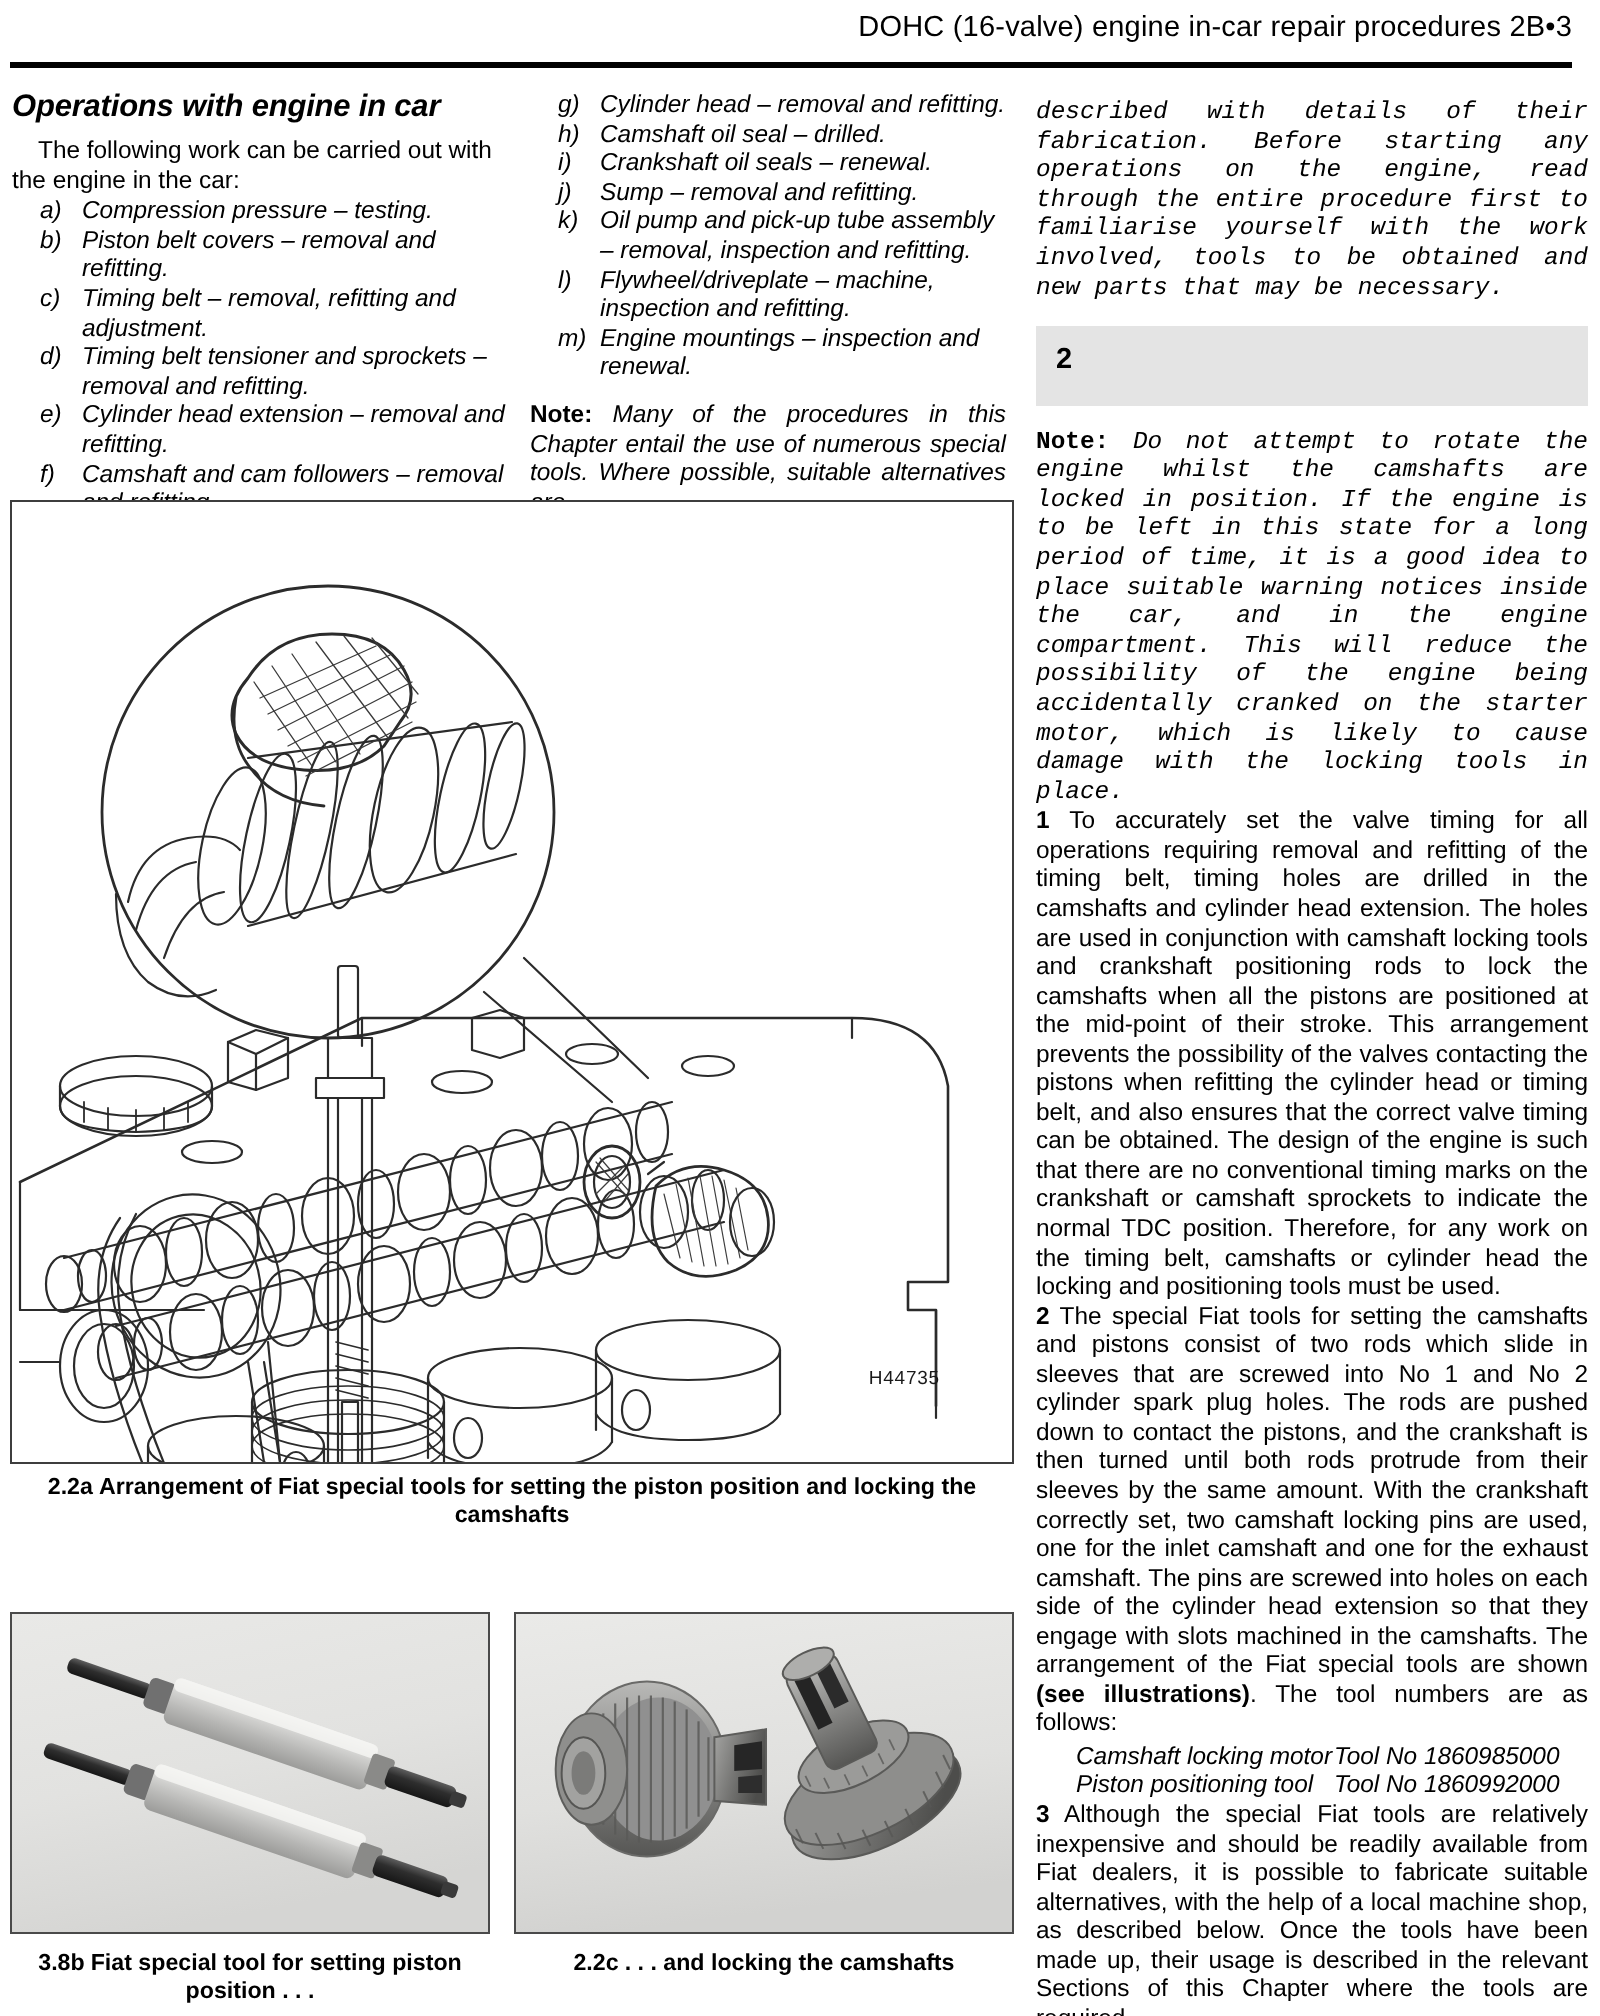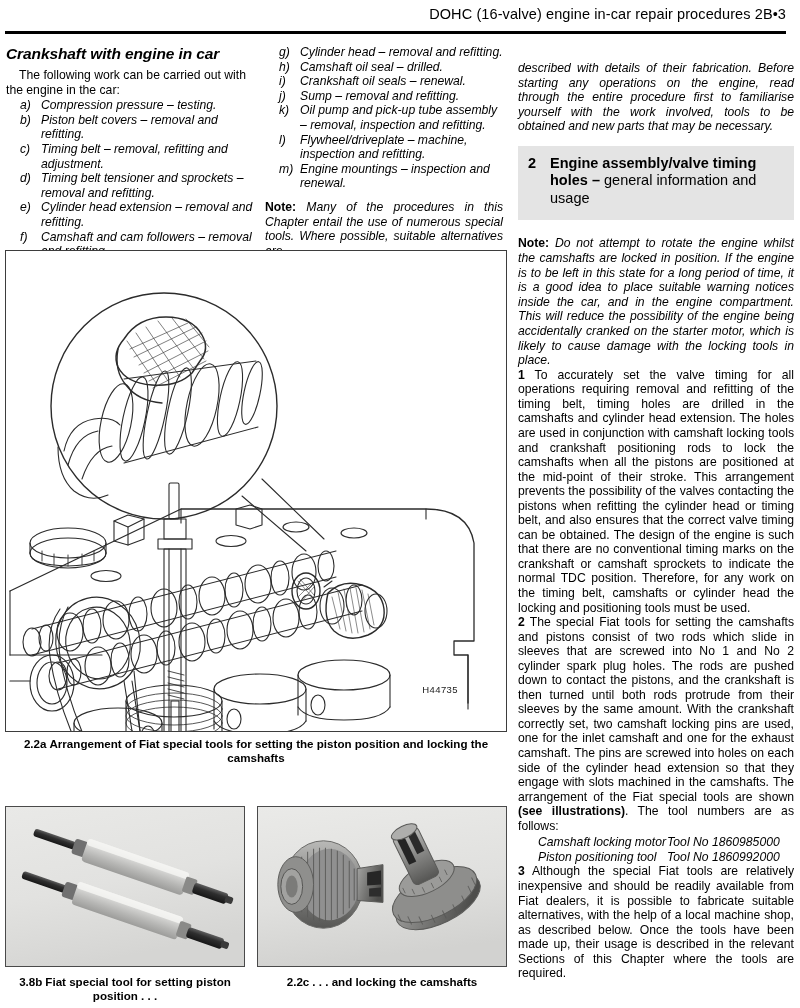--- a/index.html
+++ b/index.html
@@ -73,21 +73,21 @@
     font-style: italic;
   }
 
   p.note-para {
     font-size: 12.2px;
     line-height: 14.6px;
     font-style: italic;
     text-align: justify;
     margin: 9px 0 0 0;
   }
-  p.note-para.tight { margin-top: 16px; }
+  p.note-para.tight { margin-top: 4px; font-family: Liberation Mono, monospace; }
   .note-label {
     font-weight: bold;
     font-style: normal;
   }
 
   
   p.rbody {
     font-size: 12.2px;
     line-height: 14.55px;
     text-align: justify;
@@ -135,21 +135,21 @@
     position: absolute;
     left: 5px; top: 250px;
     width: 502px; height: 482px;
     border: 1.4px solid #3d3d3d;
     background: #ffffff;
     overflow: hidden;
   }
   .figure-main svg { display: block; }
   .fig-code {
     position: absolute;
-    right: 48px; bottom: 36px;
+    right: 36px; bottom: 36px;
     font-size: 9.5px;
     letter-spacing: 0.4px;
     color: #1a1a1a;
   }
 
   .caption {
     position: absolute;
     font-size: 11.6px;
     font-weight: bold;
     line-height: 14px;
@@ -174,21 +174,21 @@
 </head>
 <body>
 
 <div class="page-header">
   <span>DOHC (16-valve) engine in-car repair procedures</span>
   <span class="folio">2B•3</span>
 </div>
 <div class="header-rule"></div>
 
 <div class="col col-left">
-  <h2 class="section-lead">Crankshaft with engine in car</h2>
+  <h2 class="section-lead">Operations with engine in car</h2>
   <p class="body lead">The following work can be carried out with the engine in the car:</p>
   <ol class="alpha">
     <li>
       <span class="mark">a)</span>
       <span>Compression pressure – testing.</span>
     </li>
     <li>
       <span class="mark">b)</span>
       <span>Piston belt covers – removal and refitting.</span>
     </li>
@@ -246,21 +246,20 @@
     <span class="note-label">Note:</span><span> Many of the procedures in this Chapter entail the use of numerous special tools. Where possible, suitable alternatives are</span>
   </p>
 </div>
 
 <div class="col col-right">
 
   <p class="note-para tight">described with details of their fabrication. Before starting any operations on the engine, read through the entire procedure first to familiarise yourself with the work involved, tools to be obtained and new parts that may be necessary.</p>
 
   <div class="section-box">
     <div class="num">2</div>
-    <div class="title"><b>Engine assembly/valve timing holes – </b><span>general information and usage</span></div>
   </div>
 
   <p class="note-para tight">
     <span class="note-label">Note:</span><span> Do not attempt to rotate the engine whilst the camshafts are locked in position. If the engine is to be left in this state for a long period of time, it is a good idea to place suitable warning notices inside the car, and in the engine compartment. This will reduce the possibility of the engine being accidentally cranked on the starter motor, which is likely to cause damage with the locking tools in place.</span>
   </p>
 
   <p class="rbody">
     <span class="stepnum">1</span><span> To accurately set the valve timing for all operations requiring removal and refitting of the timing belt, timing holes are drilled in the camshafts and cylinder head extension. The holes are used in conjunction with camshaft locking tools and crankshaft positioning rods to lock the camshafts when all the pistons are positioned at the mid-point of their stroke. This arrangement prevents the possibility of the valves contacting the pistons when refitting the cylinder head or timing belt, and also ensures that the correct valve timing can be obtained. The design of the engine is such that there are no conventional timing marks on the crankshaft or camshaft sprockets to indicate the normal TDC position. Therefore, for any work on the timing belt, camshafts or cylinder head the locking and positioning tools must be used.</span>
   </p>
 

